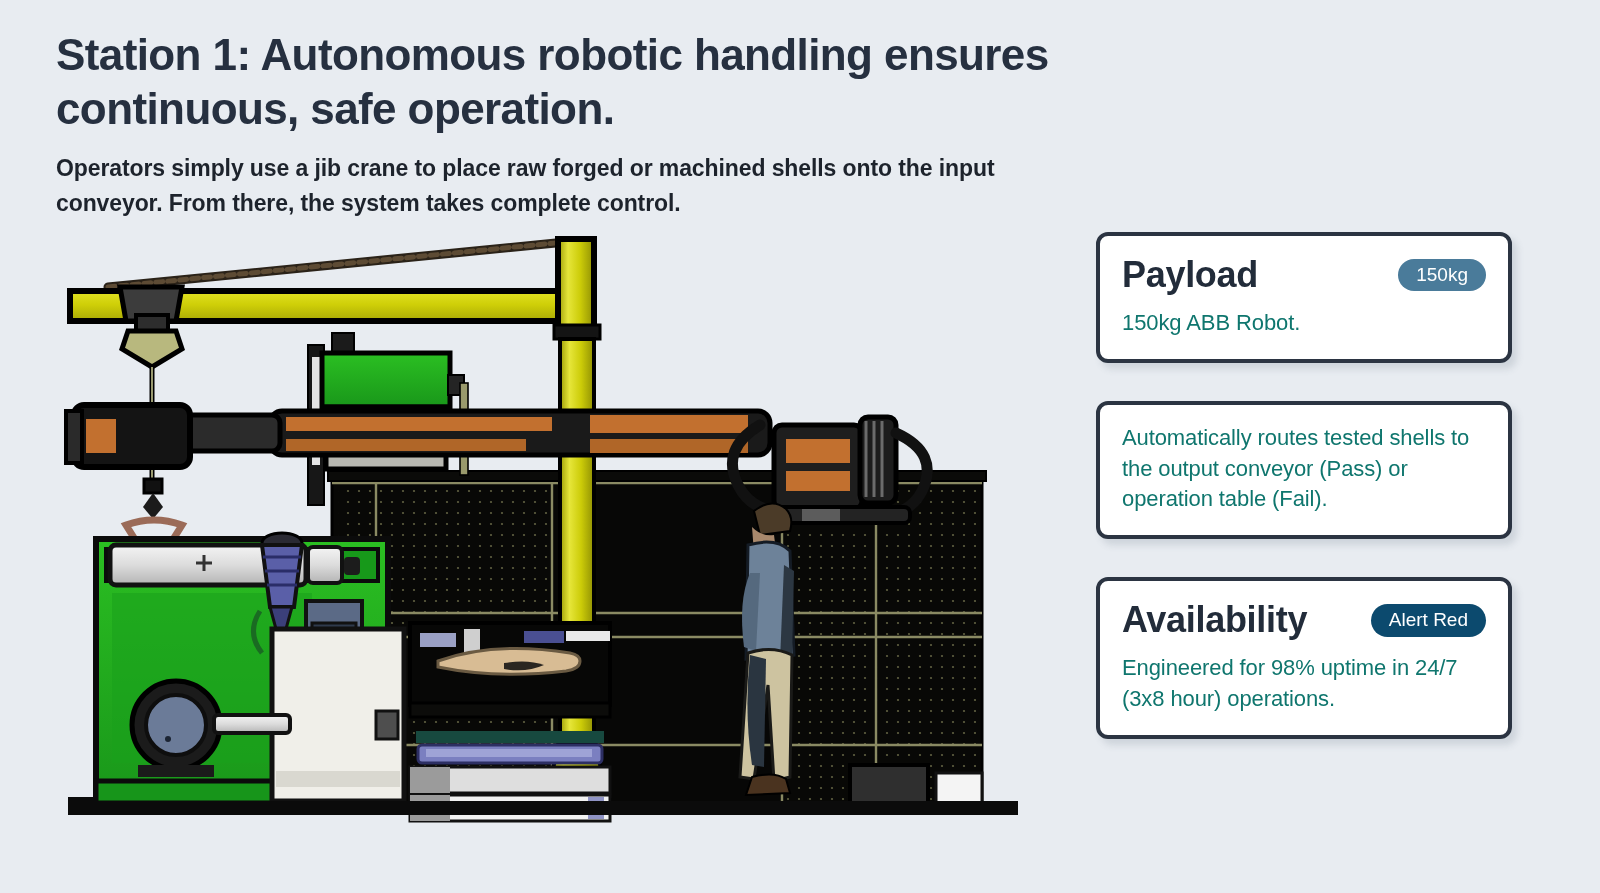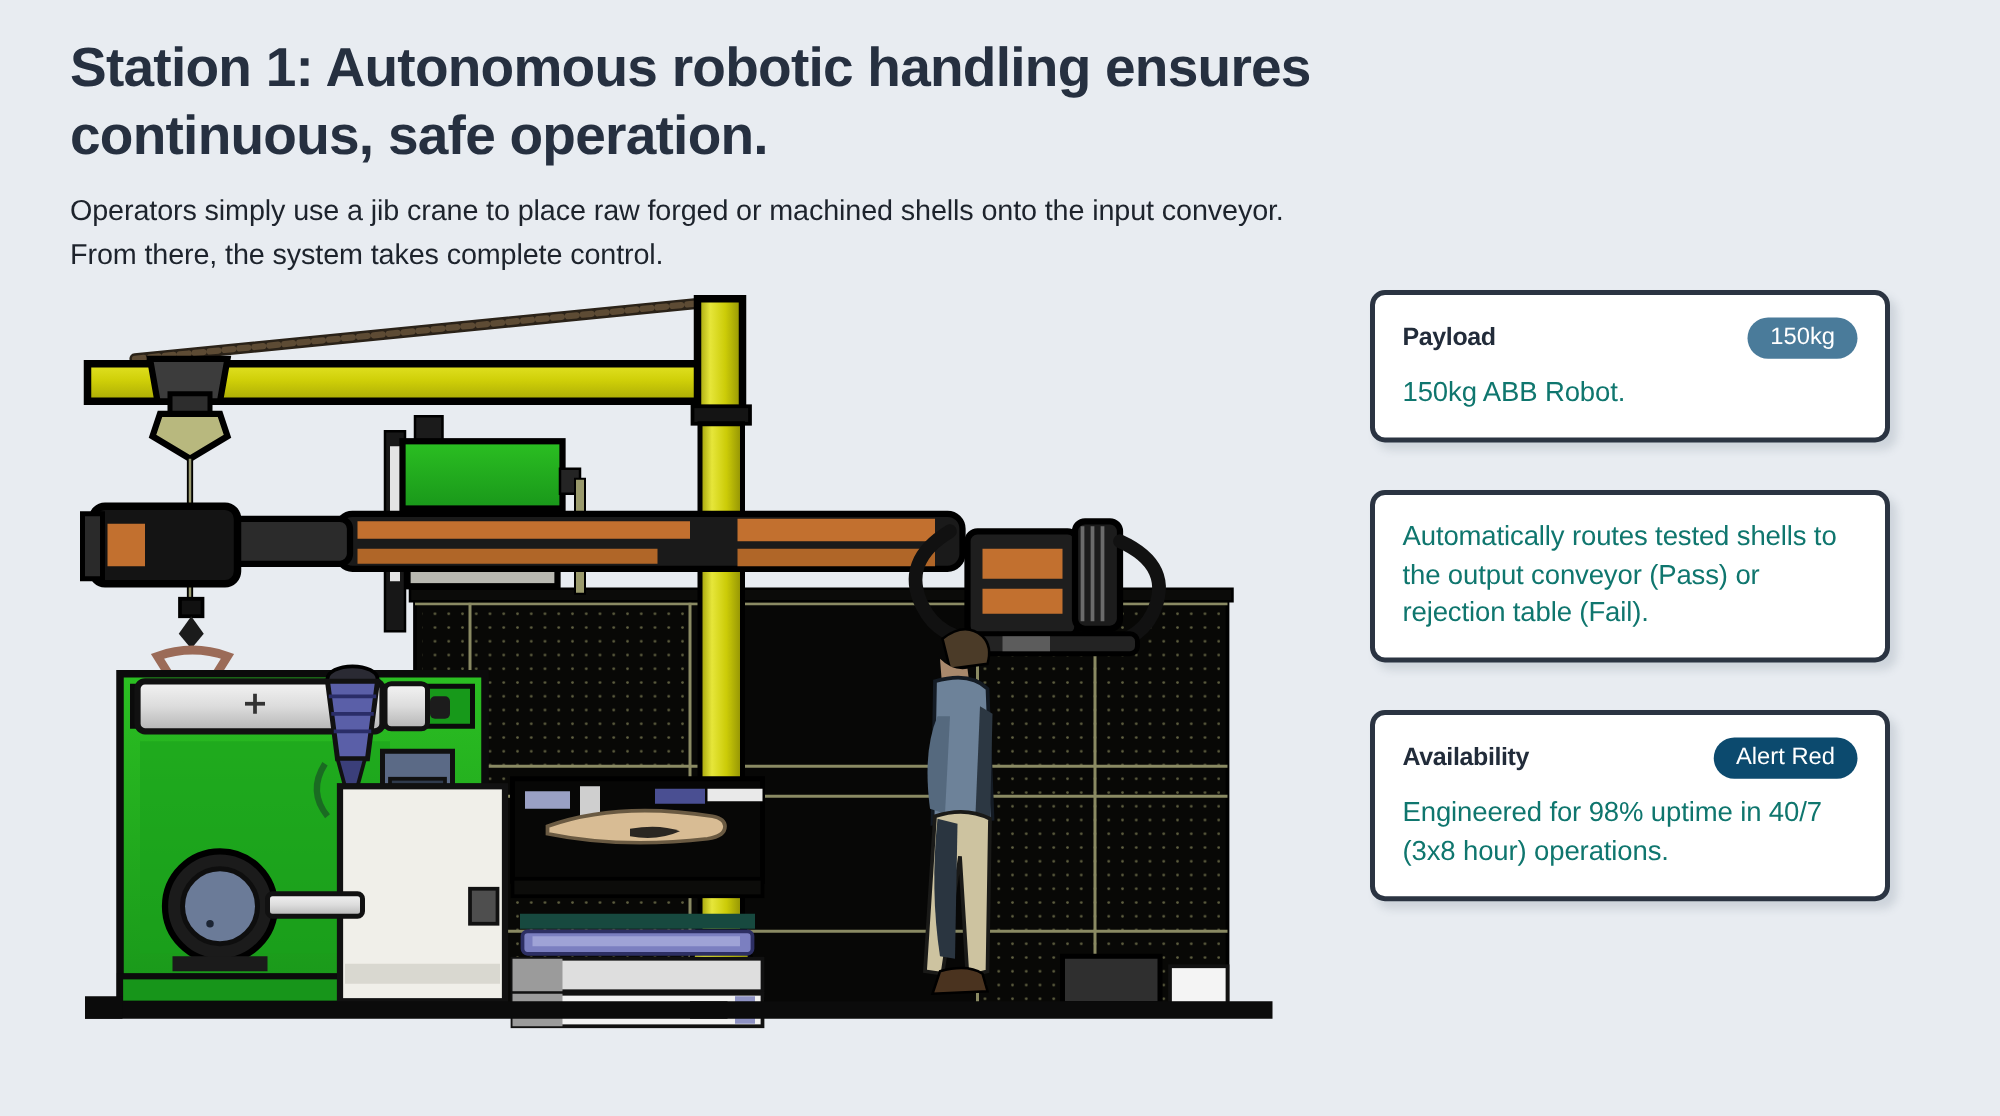--- a/index.html
+++ b/index.html
@@ -12,21 +12,21 @@
   #page { position: relative; width: 1600px; height: 893px; background: #e8ecf1; }
 
   
   #header { position: absolute; left: 56px; top: 28px; width: 1180px; }
   #page-title {
     font-size: 44px; line-height: 1.22; font-weight: 700;
     color: #263040; letter-spacing: -0.6px;
   }
   #page-subtitle {
     margin-top: 16px;
-    font-size: 23px; line-height: 1.5; font-weight: 400;
+    font-size: 23px; line-height: 1.5; font-weight: 700;
     color: #1d232c; letter-spacing: -0.1px;
     max-width: 1000px;
   }
 
   
   #illustration {
     position: absolute; left: 60px; top: 225px;
     width: 1000px; height: 600px;
   }
   #illustration svg { display: block; width: 100%; height: 100%; }
@@ -42,21 +42,21 @@
     border: 4px solid #2b3442;
     border-radius: 12px;
     padding: 18px 22px 20px 22px;
     box-shadow: 5px 6px 7px rgba(80,95,115,0.17);
   }
   .spec-card-head {
     display: flex; align-items: center; justify-content: space-between;
     gap: 12px; margin-bottom: 12px;
   }
   .spec-card-title {
-    font-size: 20px; font-weight: 700; color: #222c3a;
+    font-size: 36px; font-weight: 700; color: #222c3a;
     letter-spacing: -0.3px; white-space: nowrap;
   }
   .spec-badge {
     border-radius: 999px; padding: 6px 18px 7px 18px;
     font-size: 19px; font-weight: 400; color: #ffffff;
     white-space: nowrap; line-height: 1.05; text-align: right;
   }
   .spec-badge.blue { background: #4a7b9a; }
   .spec-badge.red  { background: #0c4a6e; }
   .spec-card-body {
@@ -281,25 +281,25 @@
 
     <div class="spec-card">
       <div class="spec-card-head">
         <div class="spec-card-title">Payload</div>
         <div class="spec-badge blue">150kg</div>
       </div>
       <div class="spec-card-body">150kg ABB Robot.</div>
     </div>
 
     <div class="spec-card">
-      <div class="spec-card-body">Automatically routes tested shells to the output conveyor (Pass) or rejection table (Fail).</div>
+      <div class="spec-card-body">Automatically routes tested shells to the output conveyor (Pass) or operation table (Fail).</div>
     </div>
 
     <div class="spec-card">
       <div class="spec-card-head">
         <div class="spec-card-title">Availability</div>
         <div class="spec-badge red">Alert Red</div>
       </div>
-      <div class="spec-card-body">Engineered for 98% uptime in 40/7 (3x8 hour) operations.</div>
+      <div class="spec-card-body">Engineered for 98% uptime in 24/7 (3x8 hour) operations.</div>
     </div>
 
   </div>
 </div>
 
 </body></html>

